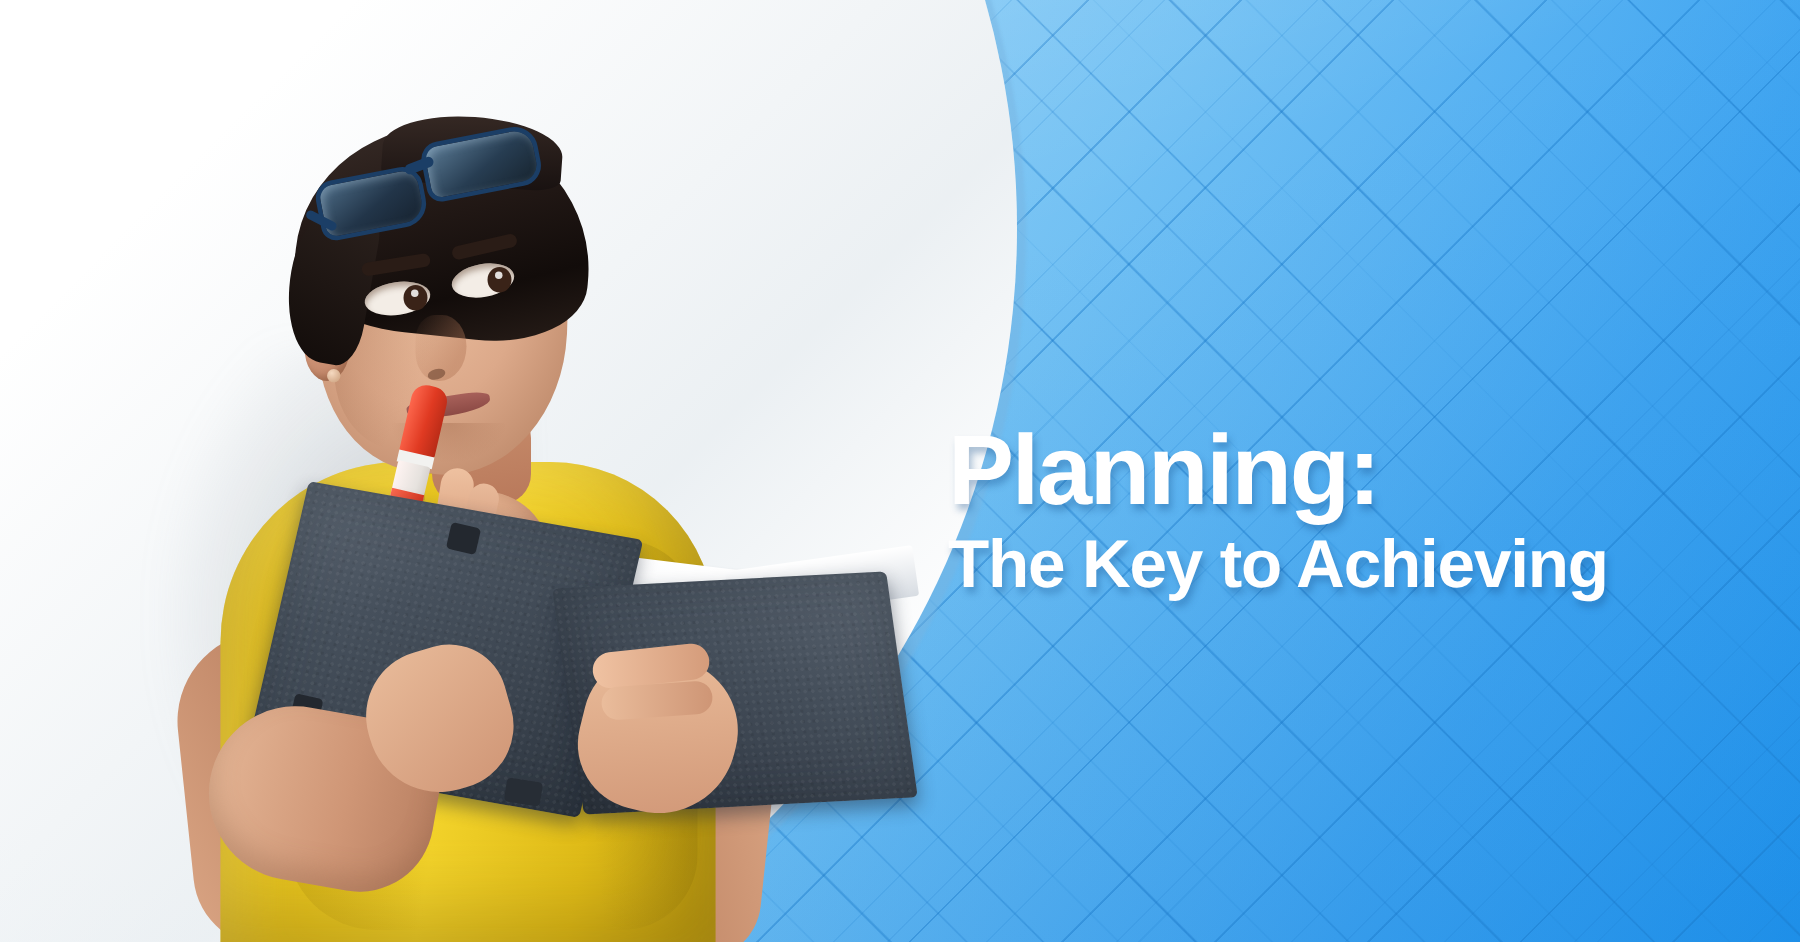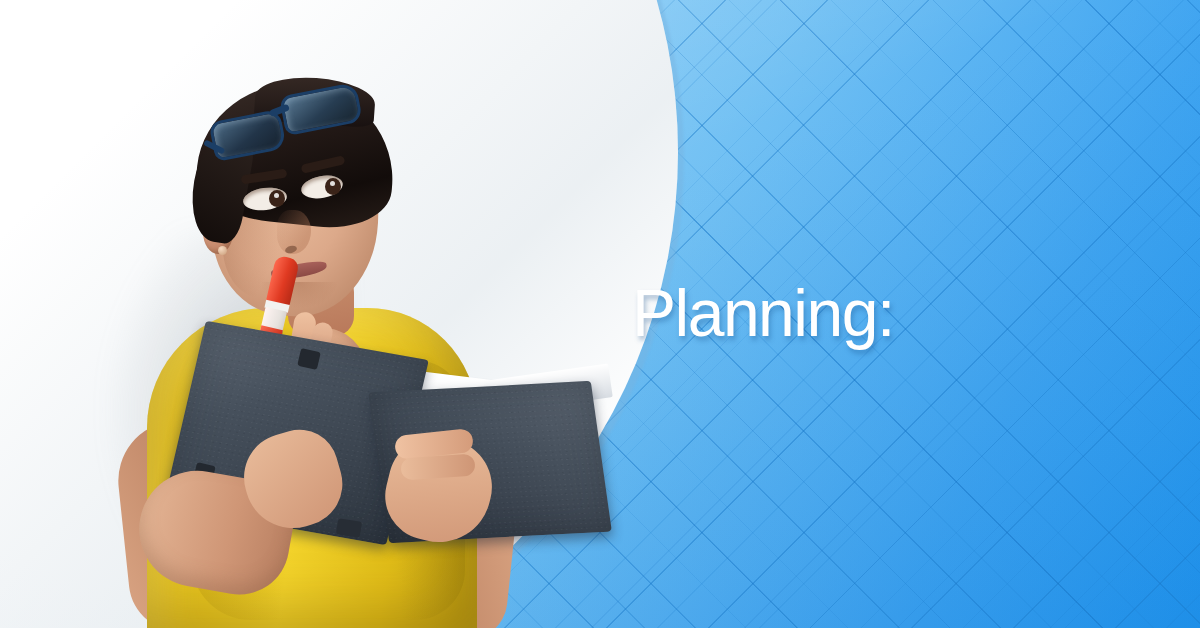--- a/index.html
+++ b/index.html
@@ -371,21 +371,21 @@
 
   
   #headline{
     position:absolute;
     left:632px;top:276px;
     width:540px;
   }
   .hl-line{
     margin:0;
     color:#FFFFFF;
-    font-weight:normal;
+    font-weight:bold;
     letter-spacing:-0.5px;
     text-shadow:2px 4px 5px rgba(22,80,140,.35);
     white-space:nowrap;
   }
   .hl-1{font-size:66px;line-height:74px;letter-spacing:-1.5px;}
   .hl-2{font-size:45px;line-height:52px;letter-spacing:-0.8px;}
   .hl-3{font-size:45px;line-height:52px;letter-spacing:-0.8px;}
 </style>
 </head>
 <body>
@@ -474,15 +474,16 @@
 
     <div class="forearm-l"></div>
     <div class="hand-l"></div>
     <div class="hand-r"></div>
     <div class="fing-r1"></div>
     <div class="fing-r2"></div>
   </div>
 
   <div id="headline">
     <div class="hl-line hl-1">Planning:</div>
+    <div class="hl-line hl-2">The Key to Achieving</div>
   </div>
 
 </div>
 
 </body></html>

